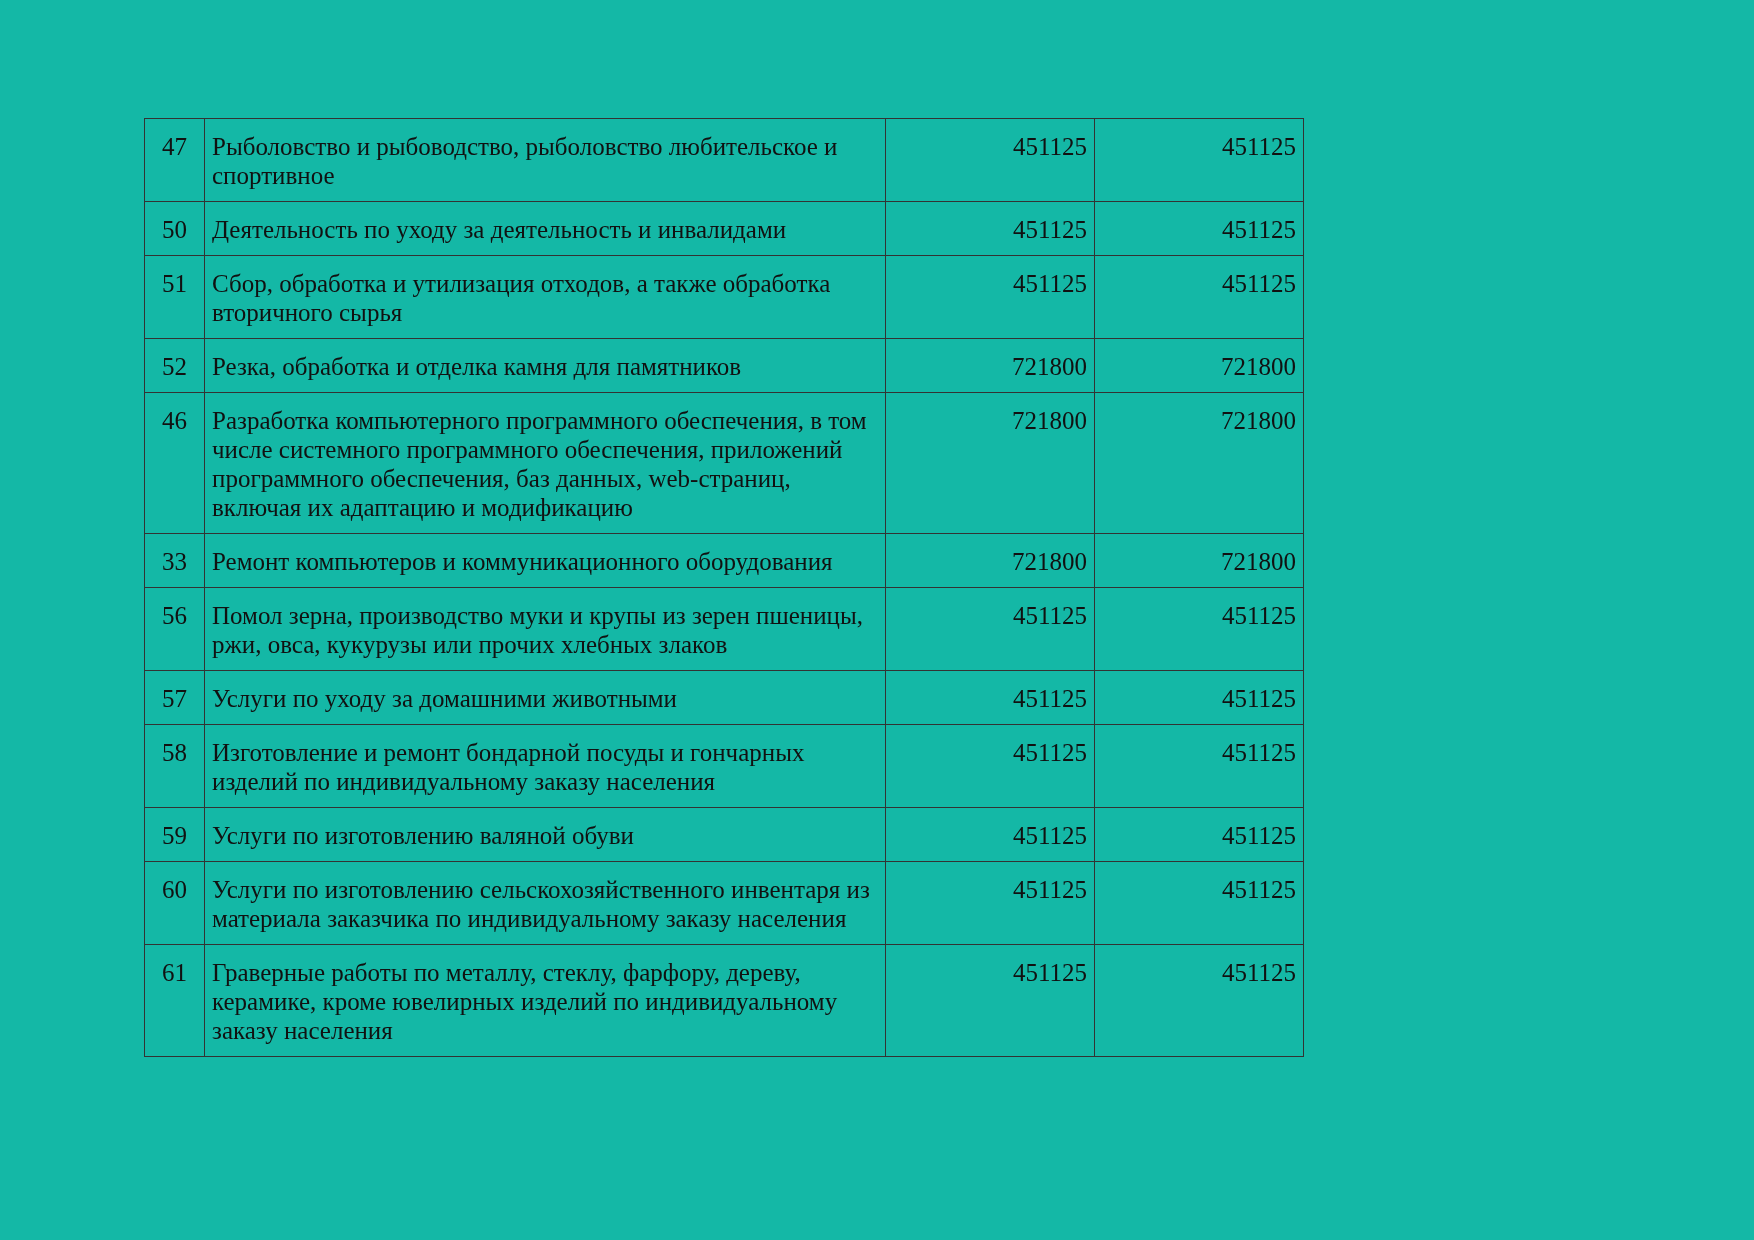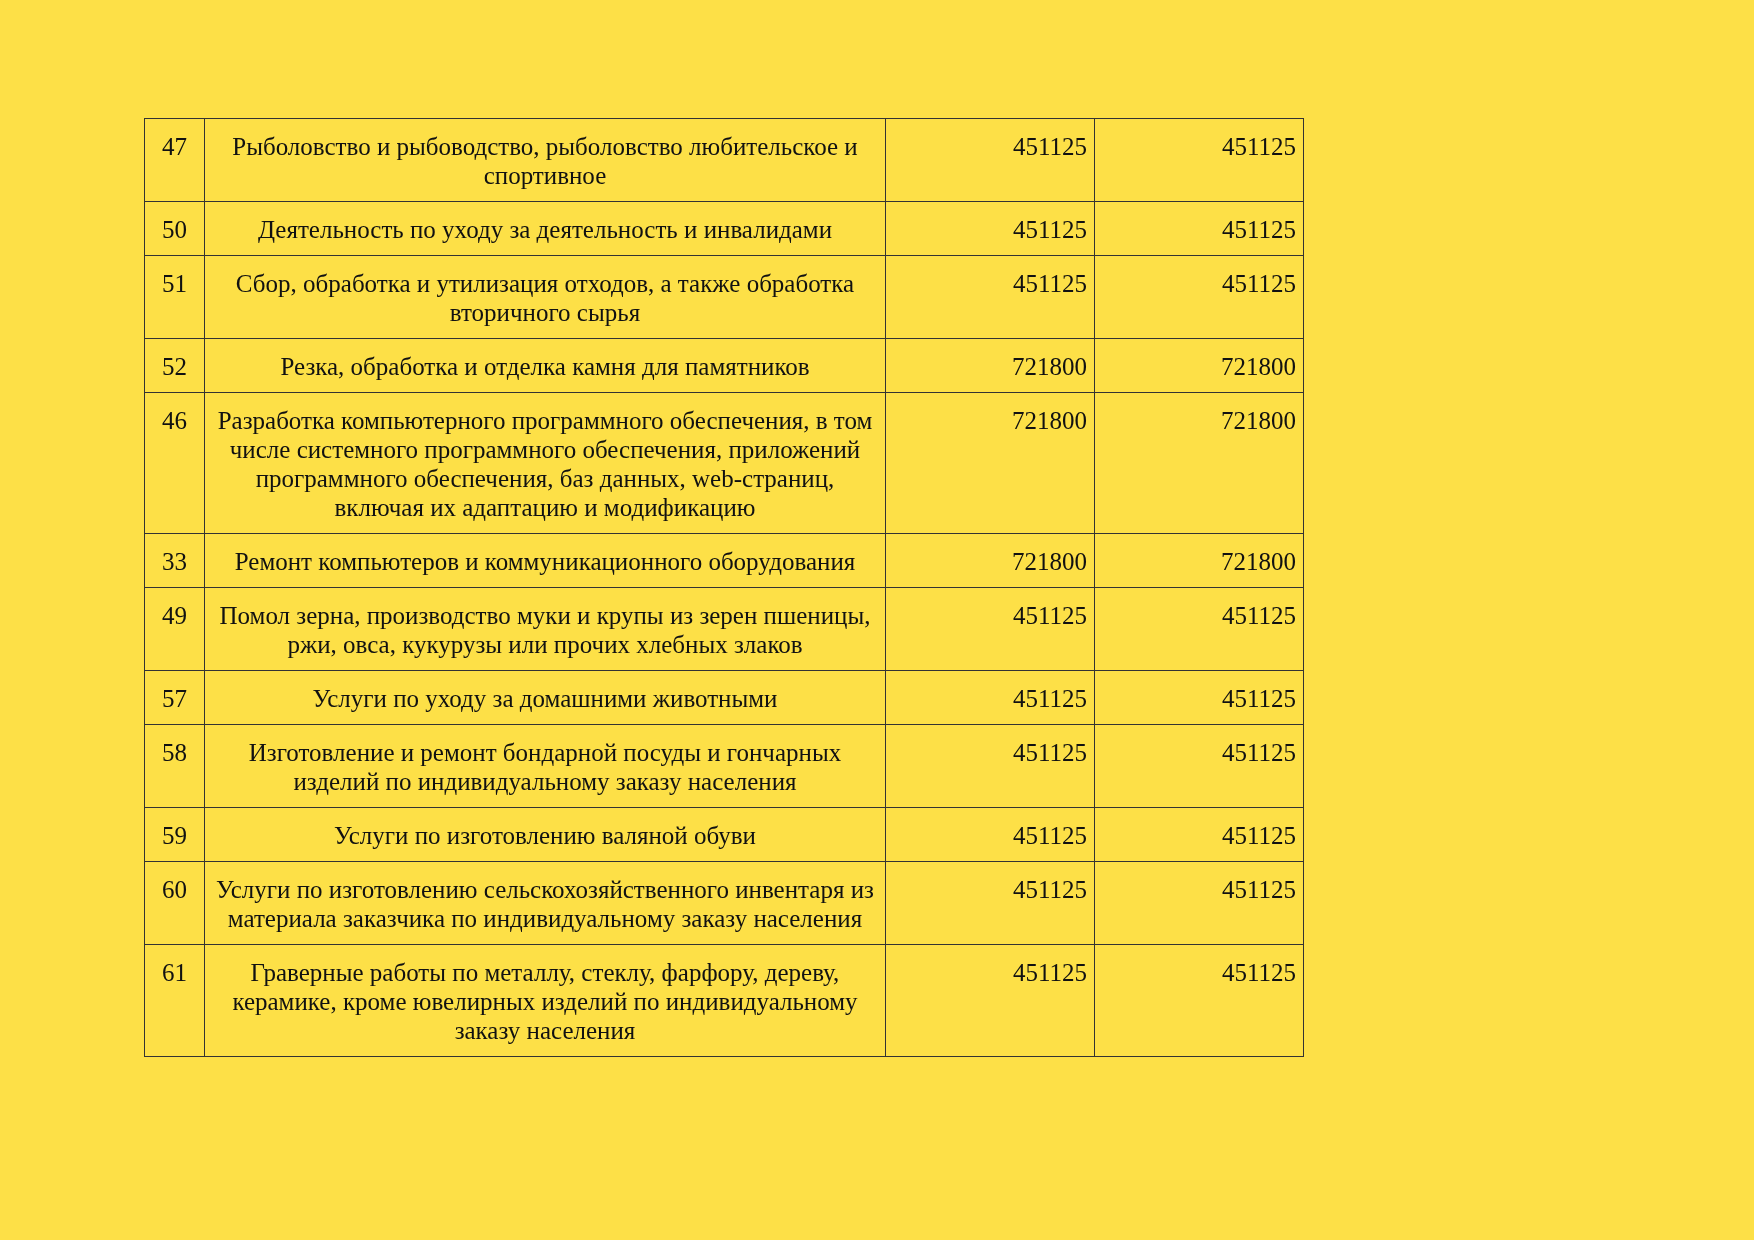--- a/index.html
+++ b/index.html
@@ -12,21 +12,21 @@
       height: 1240px;
       position: relative;
       overflow: hidden;
       font-family: "Liberation Serif", "DejaVu Serif", serif;
       color: #111111;
     }
     .page {
       position: absolute;
       left: 0; top: 0;
       width: 1754px; height: 1240px;
-      background: #fde047;
+      background: #14b8a6;
     }
     table.doc-table {
       position: absolute;
       left: 144px;
       top: 118px;
       width: 1157px;
       border-collapse: collapse;
       table-layout: fixed;
       font-size: 25px;
       line-height: 29px;
@@ -37,21 +37,21 @@
       padding: 13px 7px 11px 7px;
     }
     td.num-col {
       width: 45px;
       text-align: center;
       padding-left: 4px;
       padding-right: 4px;
     }
     td.name-col {
       width: 666px;
-      text-align: center;
+      text-align: left;
     }
     td.val-col {
       width: 194px;
       text-align: right;
       padding-right: 6px;
     }
     td.val-col2 {
       width: 194px;
       text-align: right;
       padding-right: 6px;
@@ -103,21 +103,21 @@
 
   <tr>
     <td class="num-col">33</td>
     <td class="name-col">Ремонт компьютеров и коммуникационного оборудования</td>
     <td class="val-col">721800</td>
     <td class="val-col2">721800</td>
   </tr>
 
 
   <tr>
-    <td class="num-col">49</td>
+    <td class="num-col">56</td>
     <td class="name-col">Помол зерна, производство муки и крупы из зерен пшеницы, ржи, овса, кукурузы или прочих хлебных злаков</td>
     <td class="val-col">451125</td>
     <td class="val-col2">451125</td>
   </tr>
 
   <tr>
     <td class="num-col">57</td>
     <td class="name-col">Услуги по уходу за домашними животными</td>
     <td class="val-col">451125</td>
     <td class="val-col2">451125</td>

